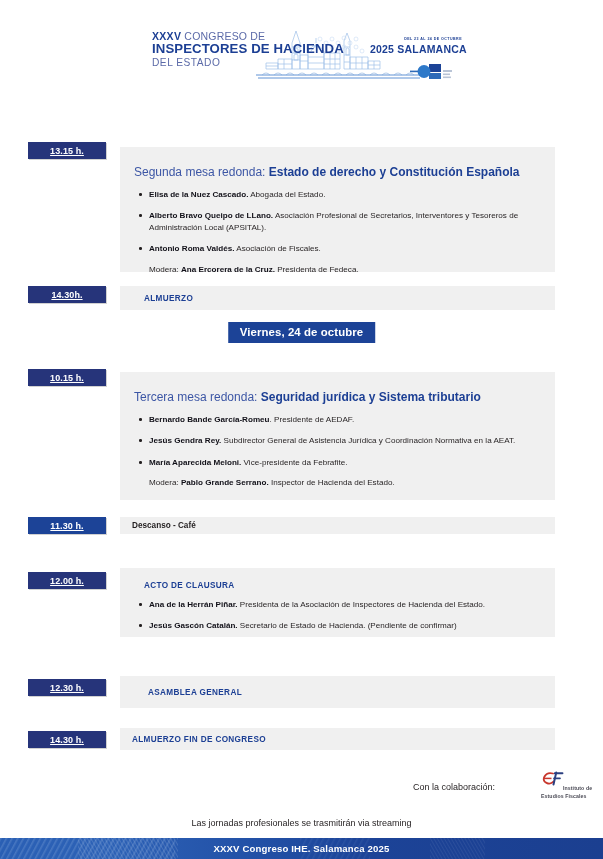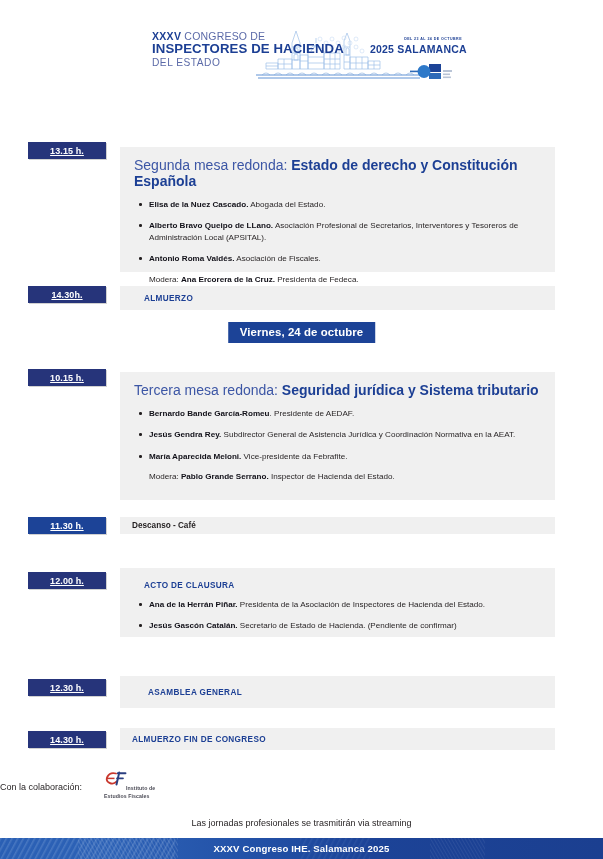--- a/index.html
+++ b/index.html
@@ -110,23 +110,23 @@
   .panel {
     position: absolute;
     left: 120px;
     width: 435px;
     background: #f0f0f0;
     box-sizing: border-box;
     padding: 10px 11px 10px 12px;
   }
 
   .mesa-title {
-    font-size: 14px;
+    font-size: 12px;
     color: #3c56a5;
-    margin: 0 0 10px 2px;
+    margin: 8px 0 10px 2px;
   }
   .mesa-title b {
     color: #1c3f94;
     font-weight: 700;
   }
 
   ul.speakers {
     list-style: none;
     margin: 0;
     padding: 0;
@@ -192,23 +192,23 @@
     letter-spacing: .1px;
     padding: 4px 12px 5px 12px;
   }
 
   
   .collab {
     position: absolute;
     left: 0; top: 772px;
     width: 603px;
     display: flex;
-    justify-content: flex-start;
+    justify-content: flex-end;
     align-items: center;
-    gap: 22px;
+    gap: 46px;
   }
   .collab-text {
     font-size: 9px;
     color: #231f20;
   }
   .ief-logo {
     position: relative;
     width: 62px;
     height: 30px;
   }

